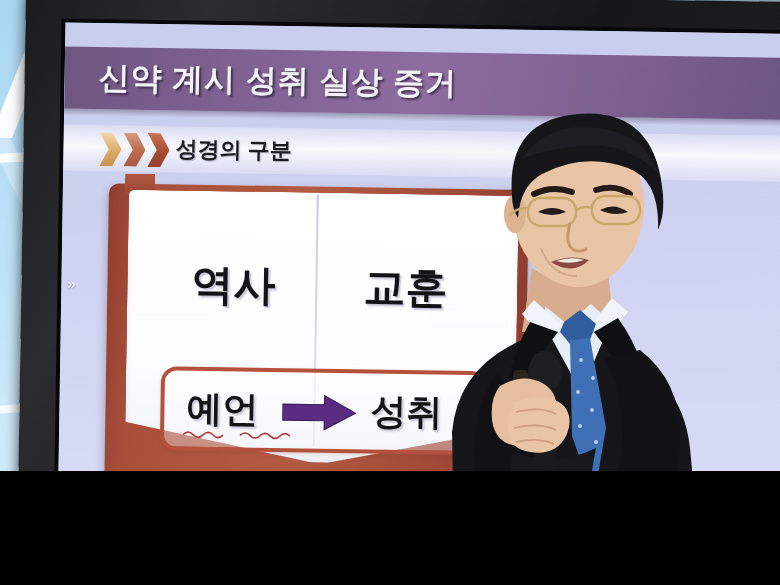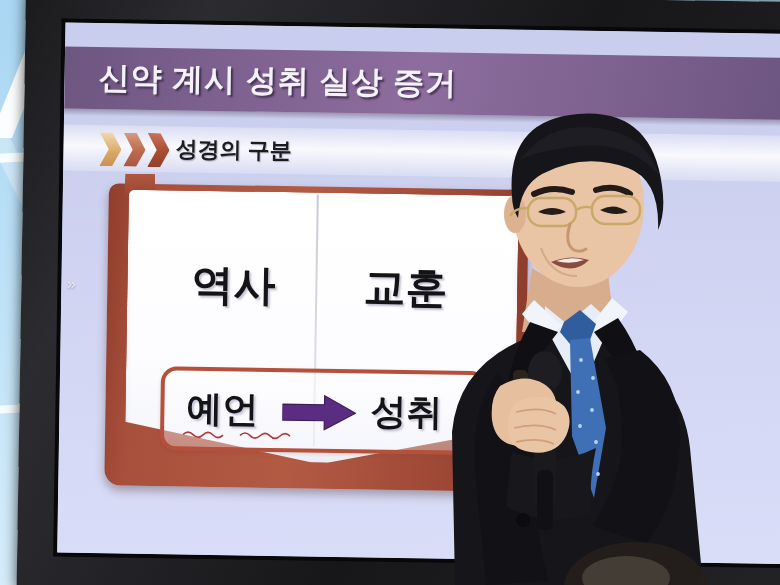--- a/index.html
+++ b/index.html
@@ -8,21 +8,21 @@
     padding: 0;
     background: #000;
   }
   body {
     font-family: "Liberation Sans", "DejaVu Sans", sans-serif;
   }
 
   #stage {
     position: relative;
     width: 780px;
-    height: 585px;
+    height: 471px;
     overflow: hidden;
     background: #0a0a0c;
   }
 
   
   .wall {
     position: absolute;
     inset: 0;
     background: linear-gradient(160deg, #a9d6f2 0%, #bfe2f7 35%, #d8eefb 70%, #eaf5fd 100%);
   }

